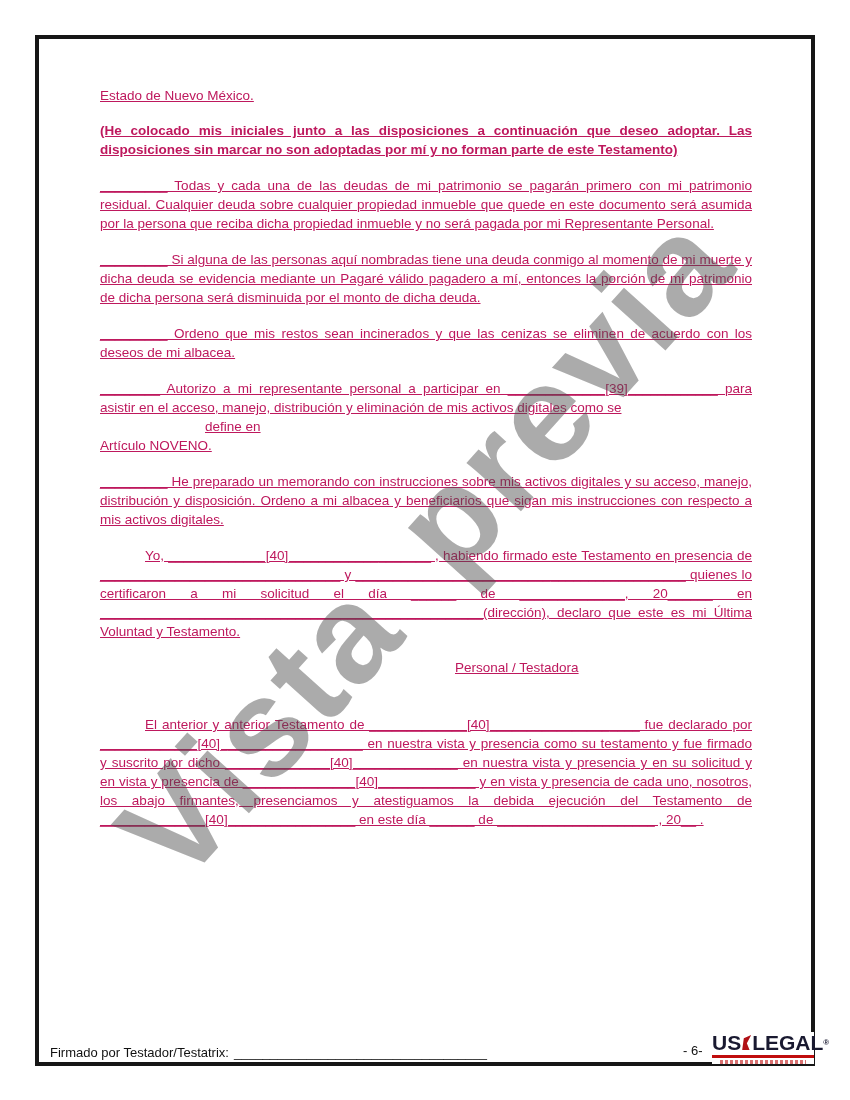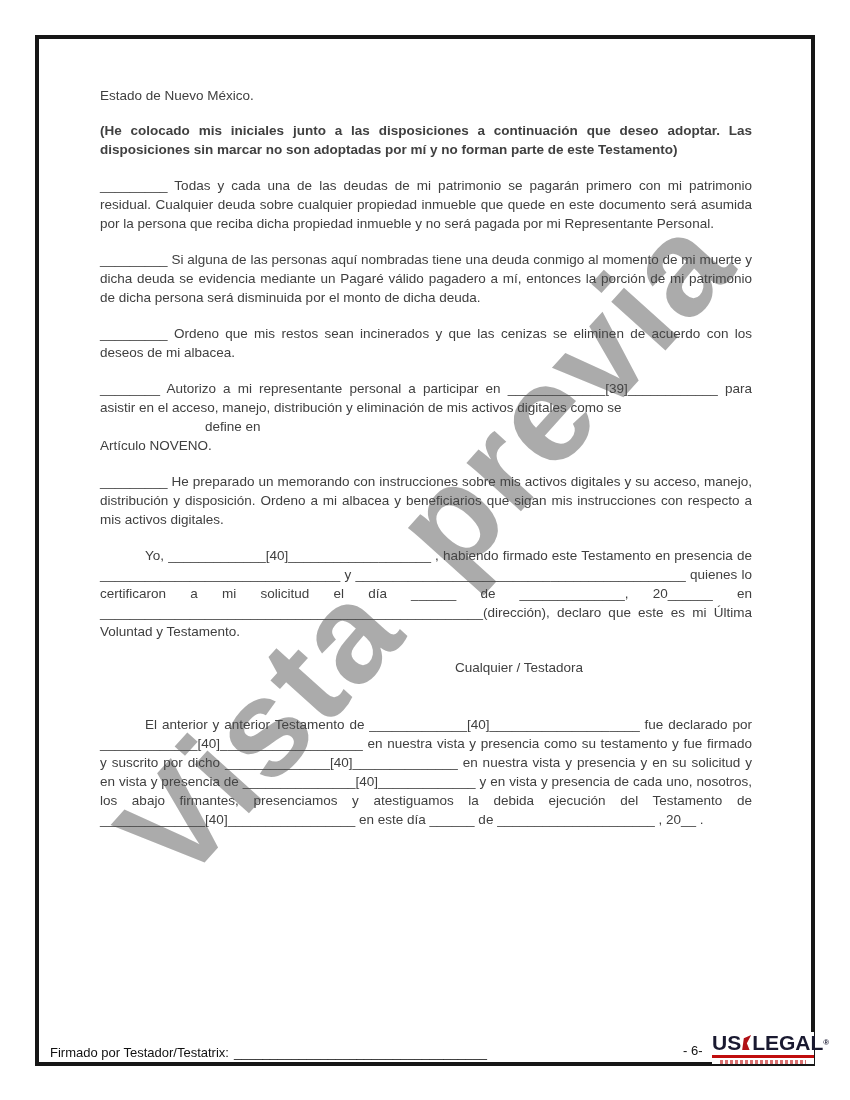--- a/index.html
+++ b/index.html
@@ -20,22 +20,23 @@
     width: 780px; height: 1031px;
     border: 4px solid #161616;
     box-sizing: border-box;
   }
   .content {
     position: absolute;
     left: 100px; top: 86px;
     width: 652px;
     font-size: 13.5px;
     line-height: 19px;
-    color: #404040;
+    color: #be185d;
     z-index: 1;
+    text-decoration: underline;
   }
   .content p { margin: 0 0 17px 0; }
   .just { text-align: justify; }
   .bold { font-weight: bold; }
   .nomargin { margin-bottom: 0 !important; }
   .indent105 { padding-left: 105px; margin-bottom: 0 !important; }
   .ti45 { text-indent: 45px; }
   .state { margin-bottom: 16px !important; }
 
   .sig-block { margin: 8px 0 38px 355px; }
@@ -115,21 +116,21 @@
     <p class="just">_________ Todas y cada una de las deudas de mi patrimonio se pagarán primero con mi patrimonio residual. Cualquier deuda sobre cualquier propiedad inmueble que quede en este documento será asumida por la persona que reciba dicha propiedad inmueble y no será pagada por mi Representante Personal.</p>
     <p class="just">_________ Si alguna de las personas aquí nombradas tiene una deuda conmigo al momento de mi muerte y dicha deuda se evidencia mediante un Pagaré válido pagadero a mí, entonces la porción de mi patrimonio de dicha persona será disminuida por el monto de dicha deuda.</p>
     <p class="just">_________ Ordeno que mis restos sean incinerados y que las cenizas se eliminen de acuerdo con los deseos de mi albacea.</p>
     <p class="just nomargin">________ Autorizo a mi representante personal a participar en _____________[39]____________ para asistir en el acceso, manejo, distribución y eliminación de mis activos digitales como se</p>
     <p class="indent105">define en</p>
     <p class="just">Artículo NOVENO.</p>
     <p class="just">_________ He preparado un memorando con instrucciones sobre mis activos digitales y su acceso, manejo, distribución y disposición. Ordeno a mi albacea y beneficiarios que sigan mis instrucciones con respecto a mis activos digitales.</p>
     <p class="just ti45">Yo, _____________[40]___________________ , habiendo firmado este Testamento en presencia de ________________________________ y ____________________________________________ quienes lo certificaron a mi solicitud el día ______ de ______________, 20______ en ___________________________________________________(dirección), declaro que este es mi Última Voluntad y Testamento.</p>
 
     <div class="sig-block">
-      <div class="sig-label">Cualquier / Testadora</div>
+      <div class="sig-label">Personal / Testadora</div>
     </div>
 
     <p class="just ti45">El anterior y anterior Testamento de _____________[40]____________________ fue declarado por _____________[40]___________________ en nuestra vista y presencia como su testamento y fue firmado y suscrito por dicho ______________[40]______________ en nuestra vista y presencia y en su solicitud y en vista y presencia de _______________[40]_____________ y en vista y presencia de cada uno, nosotros, los abajo firmantes, presenciamos y atestiguamos la debida ejecución del Testamento de ______________[40]_________________ en este día ______ de _____________________ , 20__ .</p>
   </div>
 
   <div class="watermark">Vista previa</div>
 
   <div class="footer-left">
     <span>Firmado por Testador/Testatrix:</span><span class="line">___________________________________</span>
   </div>

